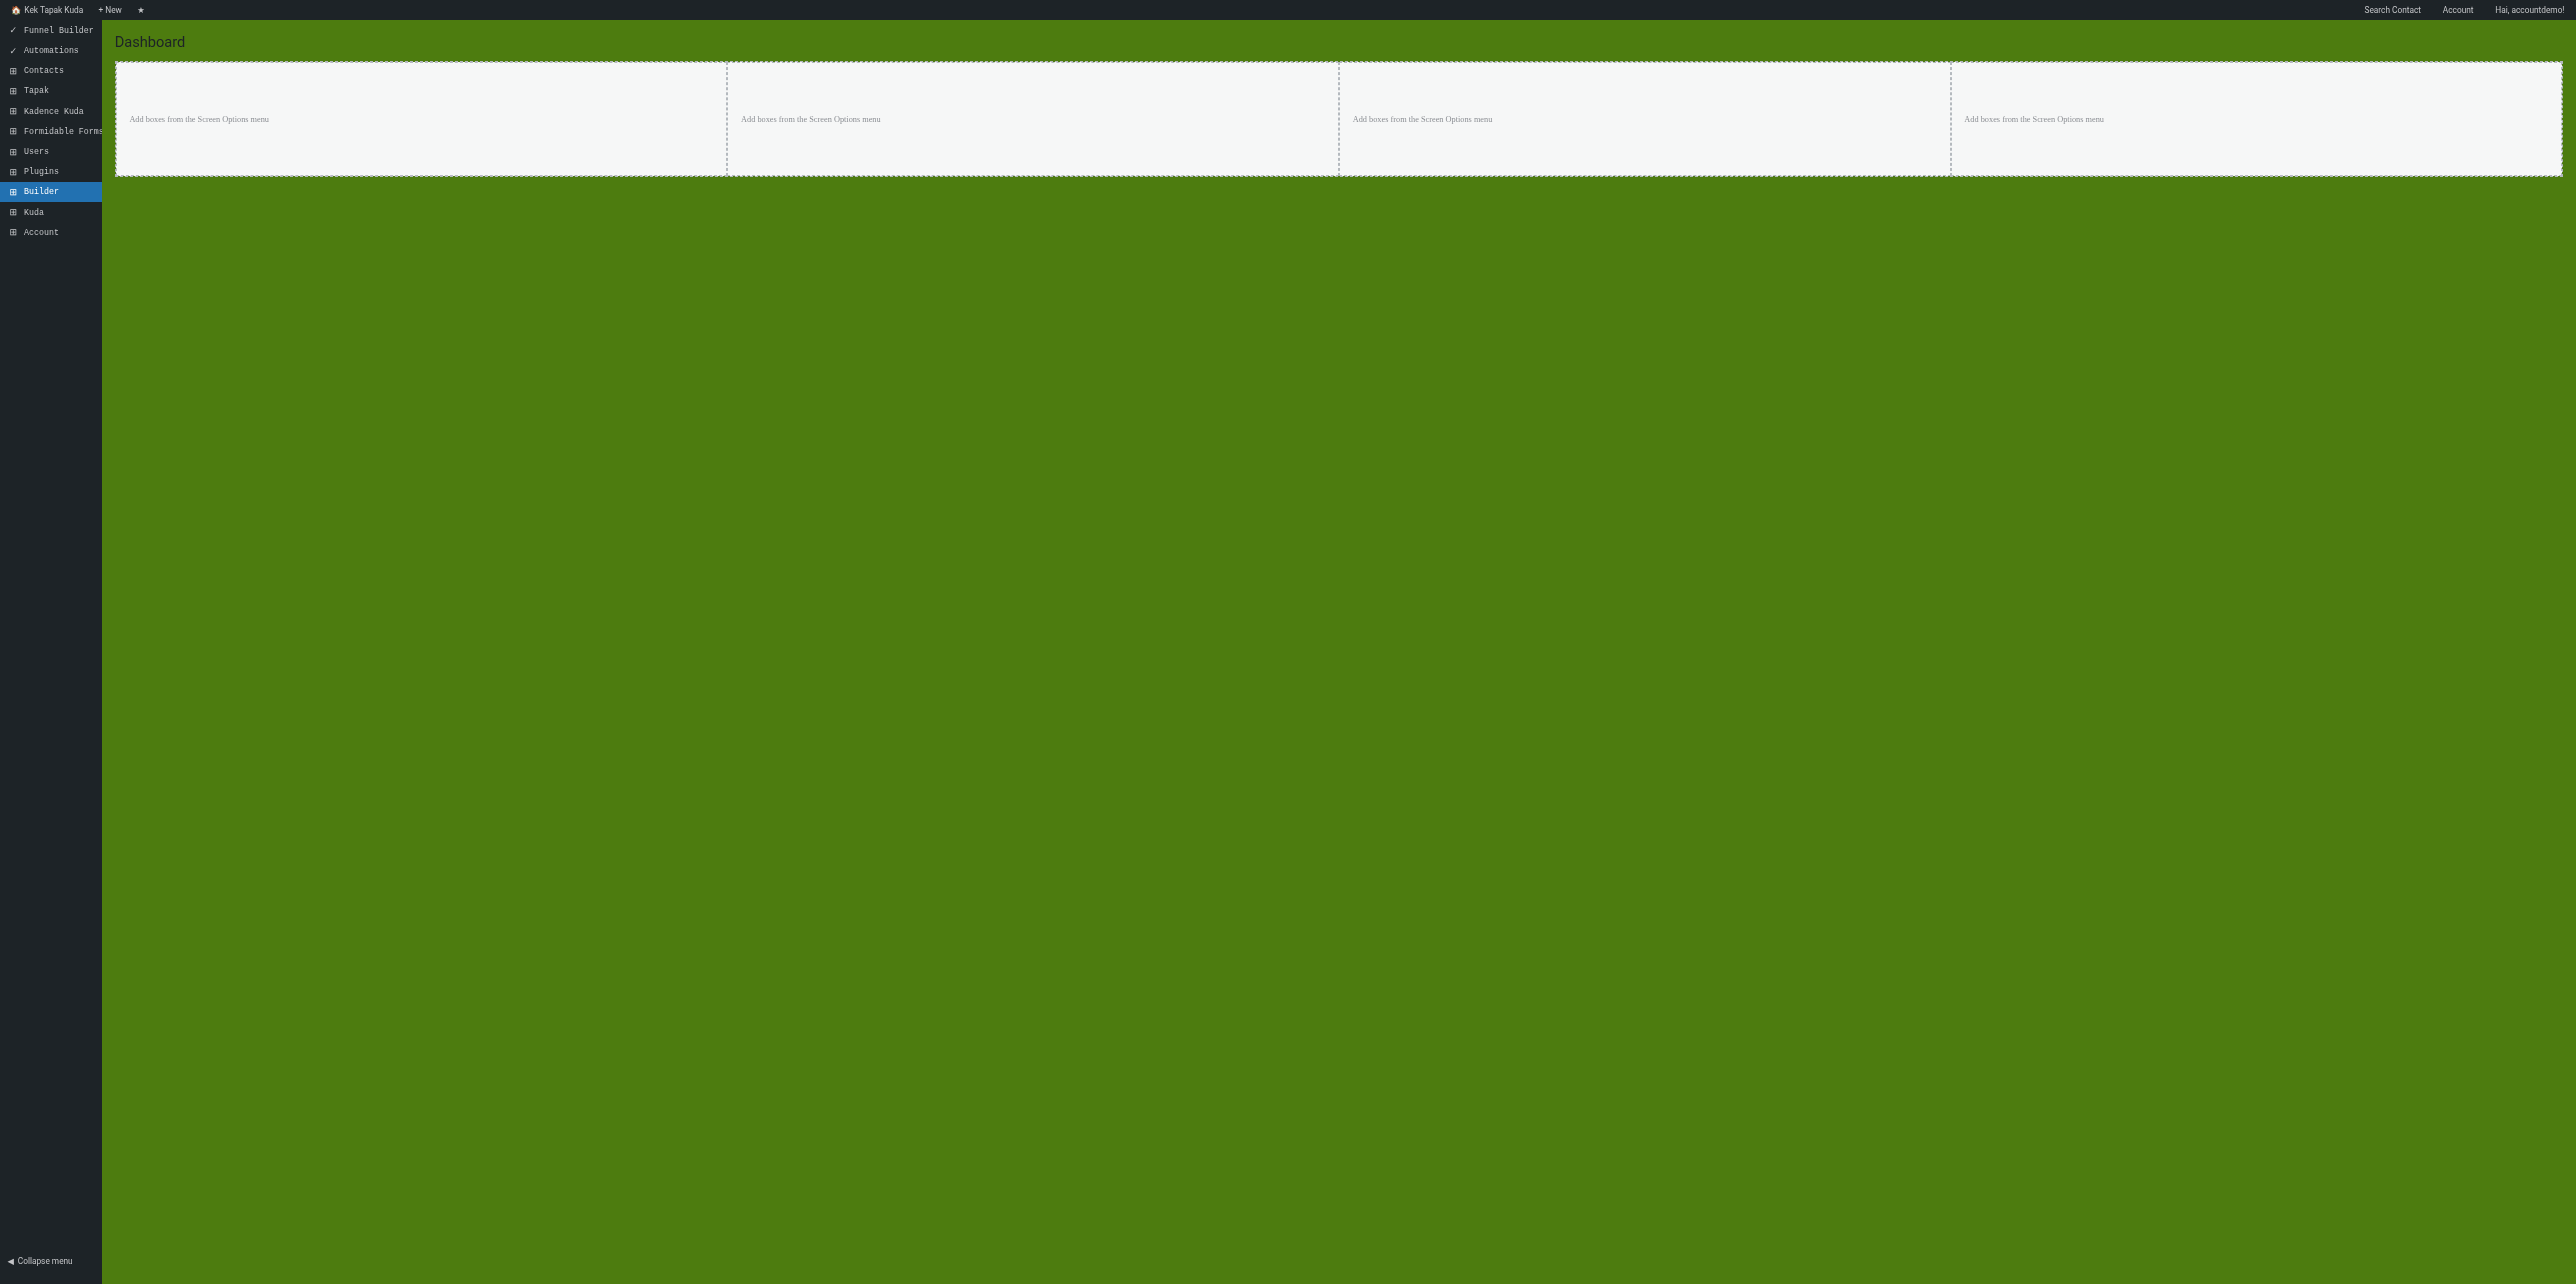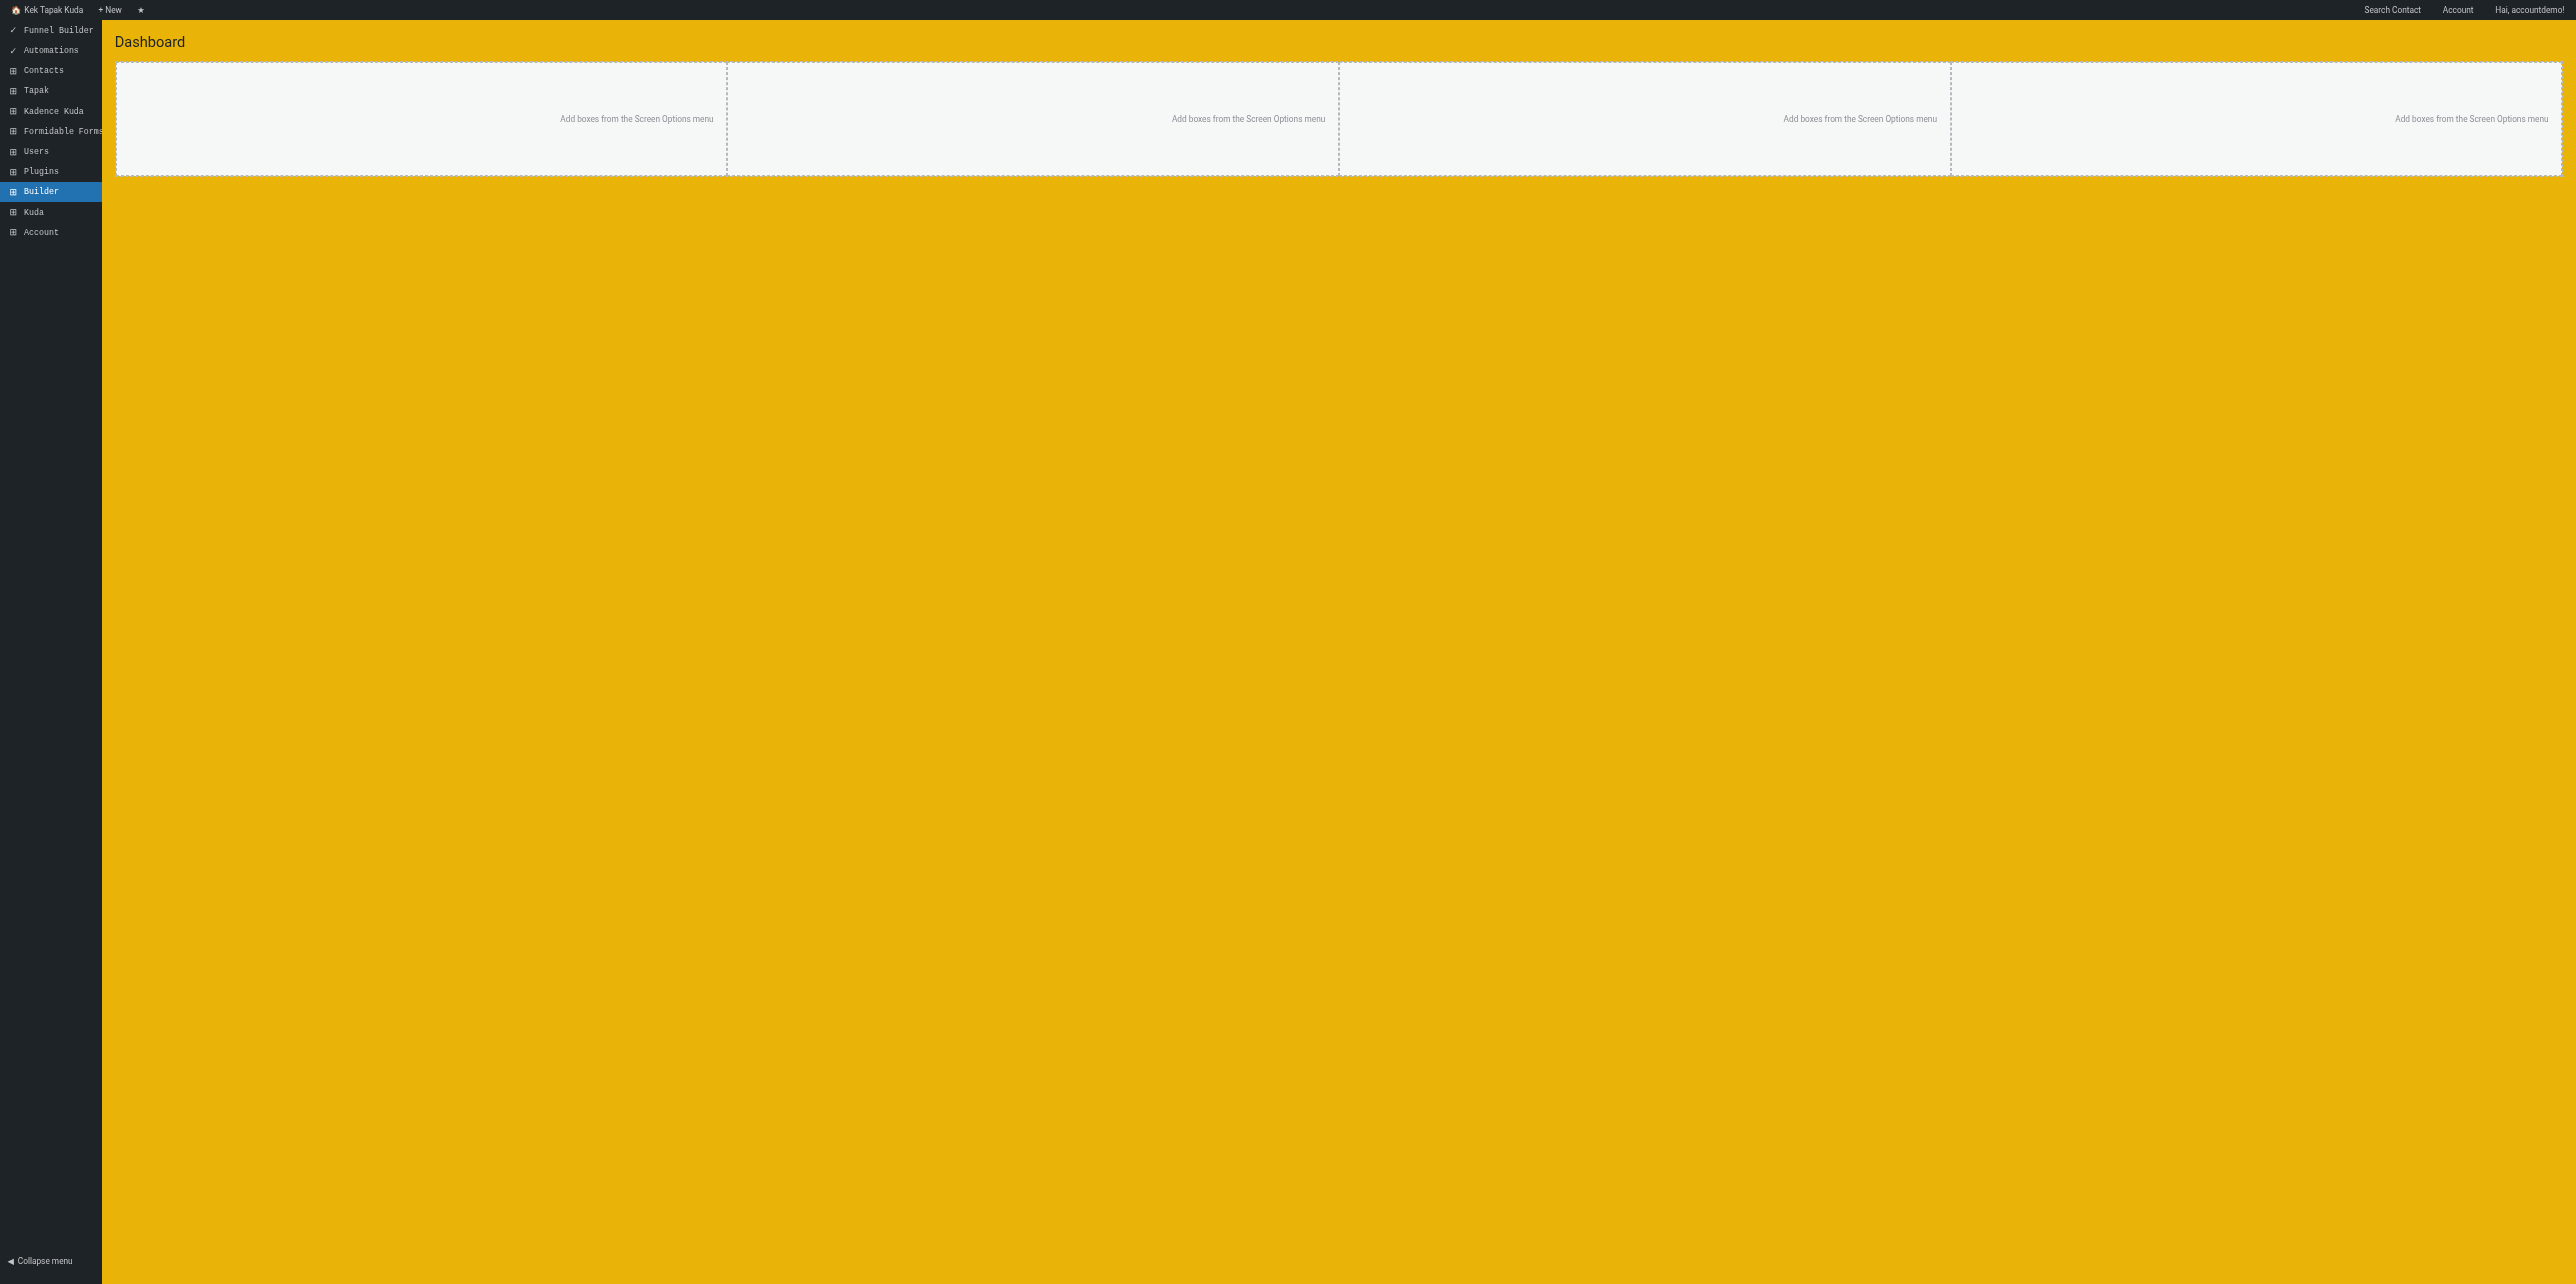--- a/index.html
+++ b/index.html
@@ -64,47 +64,48 @@
       color: #c3c4c7;
       cursor: pointer;
       font-size: 8.3px;
     }
 
     
     #wpcontent {
       flex: 1;
       overflow-y: auto;
       padding: 12.7px 12.7px 12.7px 12.7px;
-      background: #eab308;
+      background: #4d7c0f;
     }
     .page-title {
       font-size: 14.6px;
       font-weight: 400;
       color: #1d2327;
       margin-bottom: 10.2px;
     }
 
     
     .dashboard-grid {
       display: grid;
       grid-template-columns: repeat(4, 1fr);
       gap: 0;
       border: 0.6px dashed #b4b9be;
     }
     .dashboard-box {
       border: 0.6px dashed #b4b9be;
       min-height: 114px;
       display: flex;
       align-items: center;
-      justify-content: flex-end;
+      justify-content: flex-start;
       color: #8c8f94;
       font-size: 8.3px;
       background: #f6f7f7;
       padding: 12.7px;
       text-align: center;
+      font-family: Liberation Serif, serif;
     }
   </style>
 </head>
 <body>
 
 <div id="wpadminbar">
   <div class="adminbar-left">
     <div class="adminbar-item">
       <span>🏠</span>
       <span>Kek Tapak Kuda</span>

